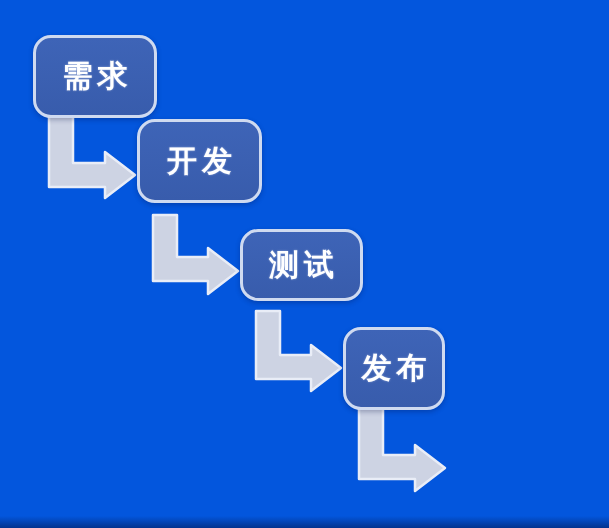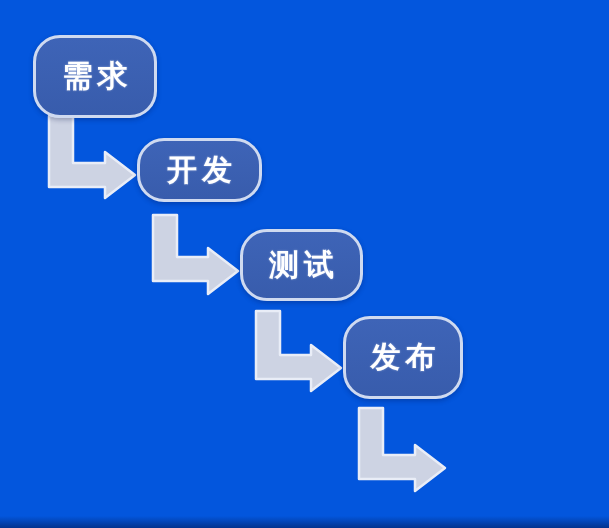--- a/index.html
+++ b/index.html
@@ -26,41 +26,41 @@
   .arrow-layer{
     position:absolute;
     left:0;top:0;
     width:609px;height:528px;
     pointer-events:none;
   }
   .step-box{
     position:absolute;
     box-sizing:border-box;
     border:3px solid var(--box-border);
-    border-radius:27px;
+    border-radius:18px;
     background:linear-gradient(180deg, var(--box-fill) 0%, var(--box-fill-dark) 100%);
     box-shadow:0 2px 5px rgba(0,15,70,.28);
     display:flex;
     align-items:center;
     justify-content:center;
   }
   .step-label{
     color:var(--text);
     font-size:30px;
     font-weight:700;
     letter-spacing:5px;
     margin-left:5px; 
     text-shadow:0 0 2px rgba(235,240,255,.55);
     white-space:nowrap;
   }
   
   .box-1{left:33px;  top:35px;  width:124px; height:83px;}
-  .box-2{left:137px; top:138px; width:125px; height:64px;}
+  .box-2{left:137px; top:119px; width:125px; height:84px;}
   .box-3{left:240px; top:229px; width:123px; height:72px;}
-  .box-4{left:343px; top:316px; width:120px; height:83px;justify-content:center;}
+  .box-4{left:343px; top:327px; width:102px; height:83px;justify-content:center;}
   .box-5{left:447px; top:425px; width:124px; height:87px;}
   .arrow{
     fill:var(--arrow-fill);
     stroke:var(--arrow-stroke);
     stroke-width:2.5;
     stroke-linejoin:round;
   }
   .bottom-vignette{
     position:absolute;
     left:0;bottom:0;

